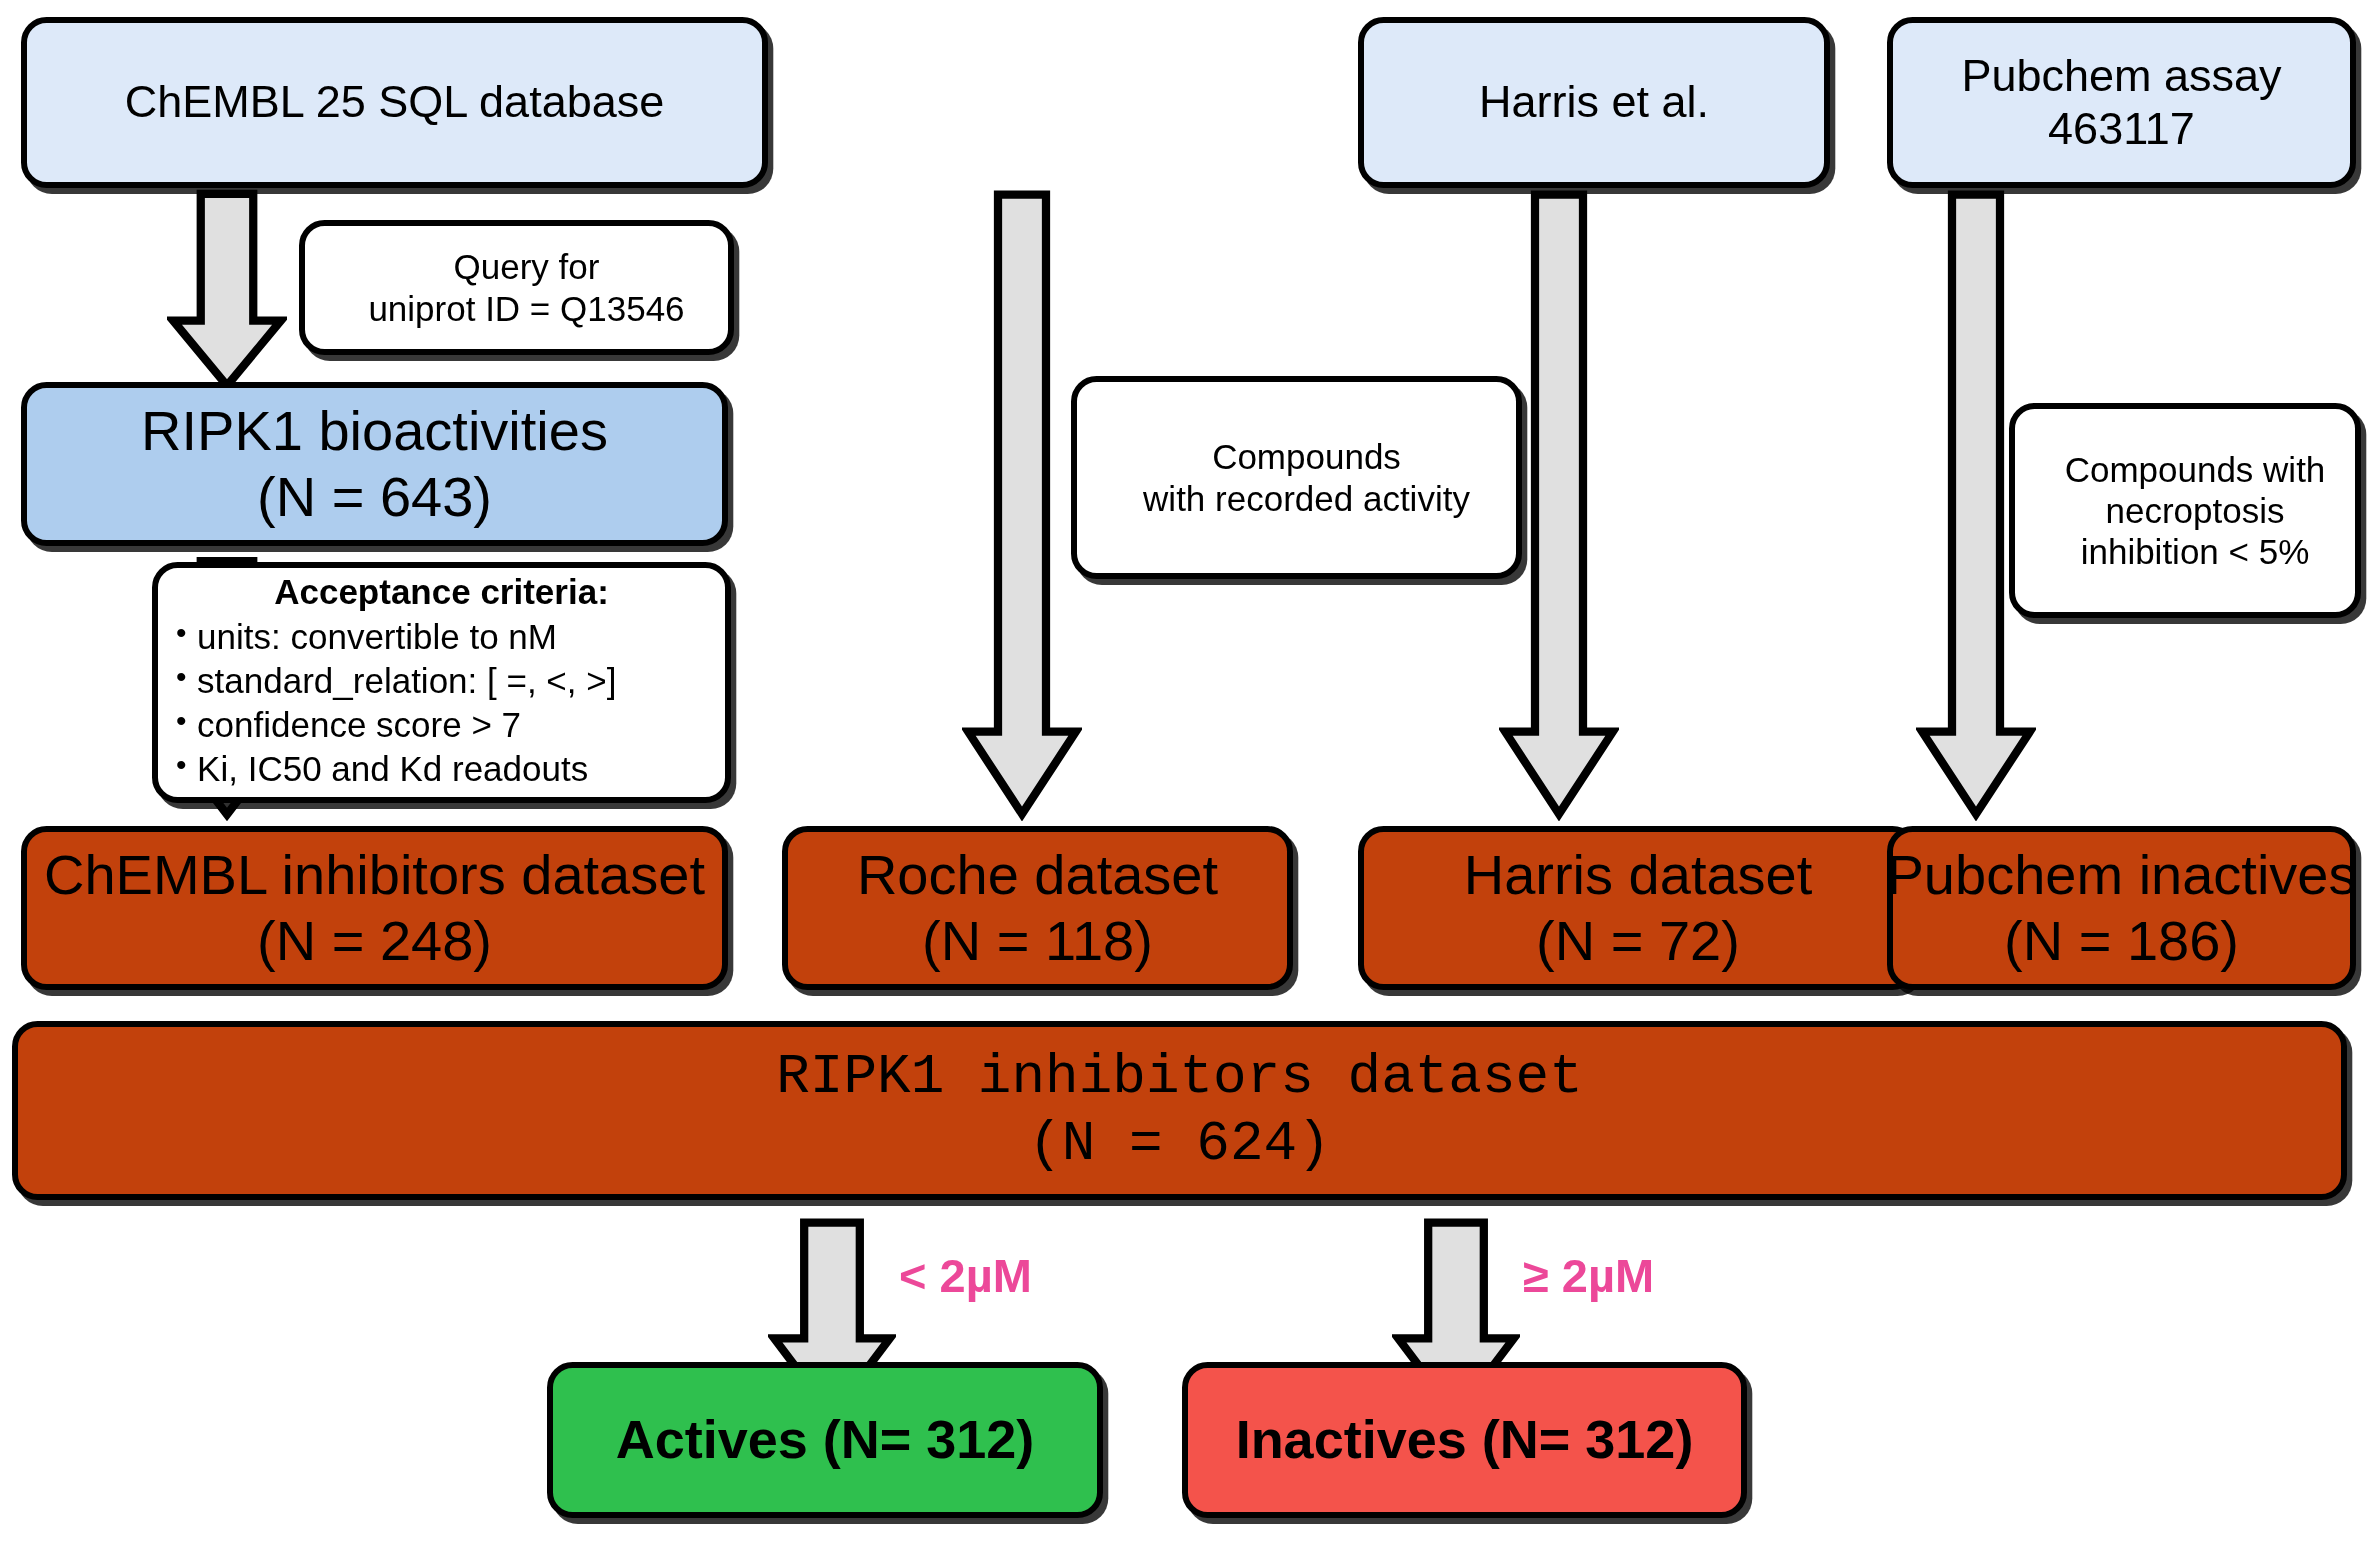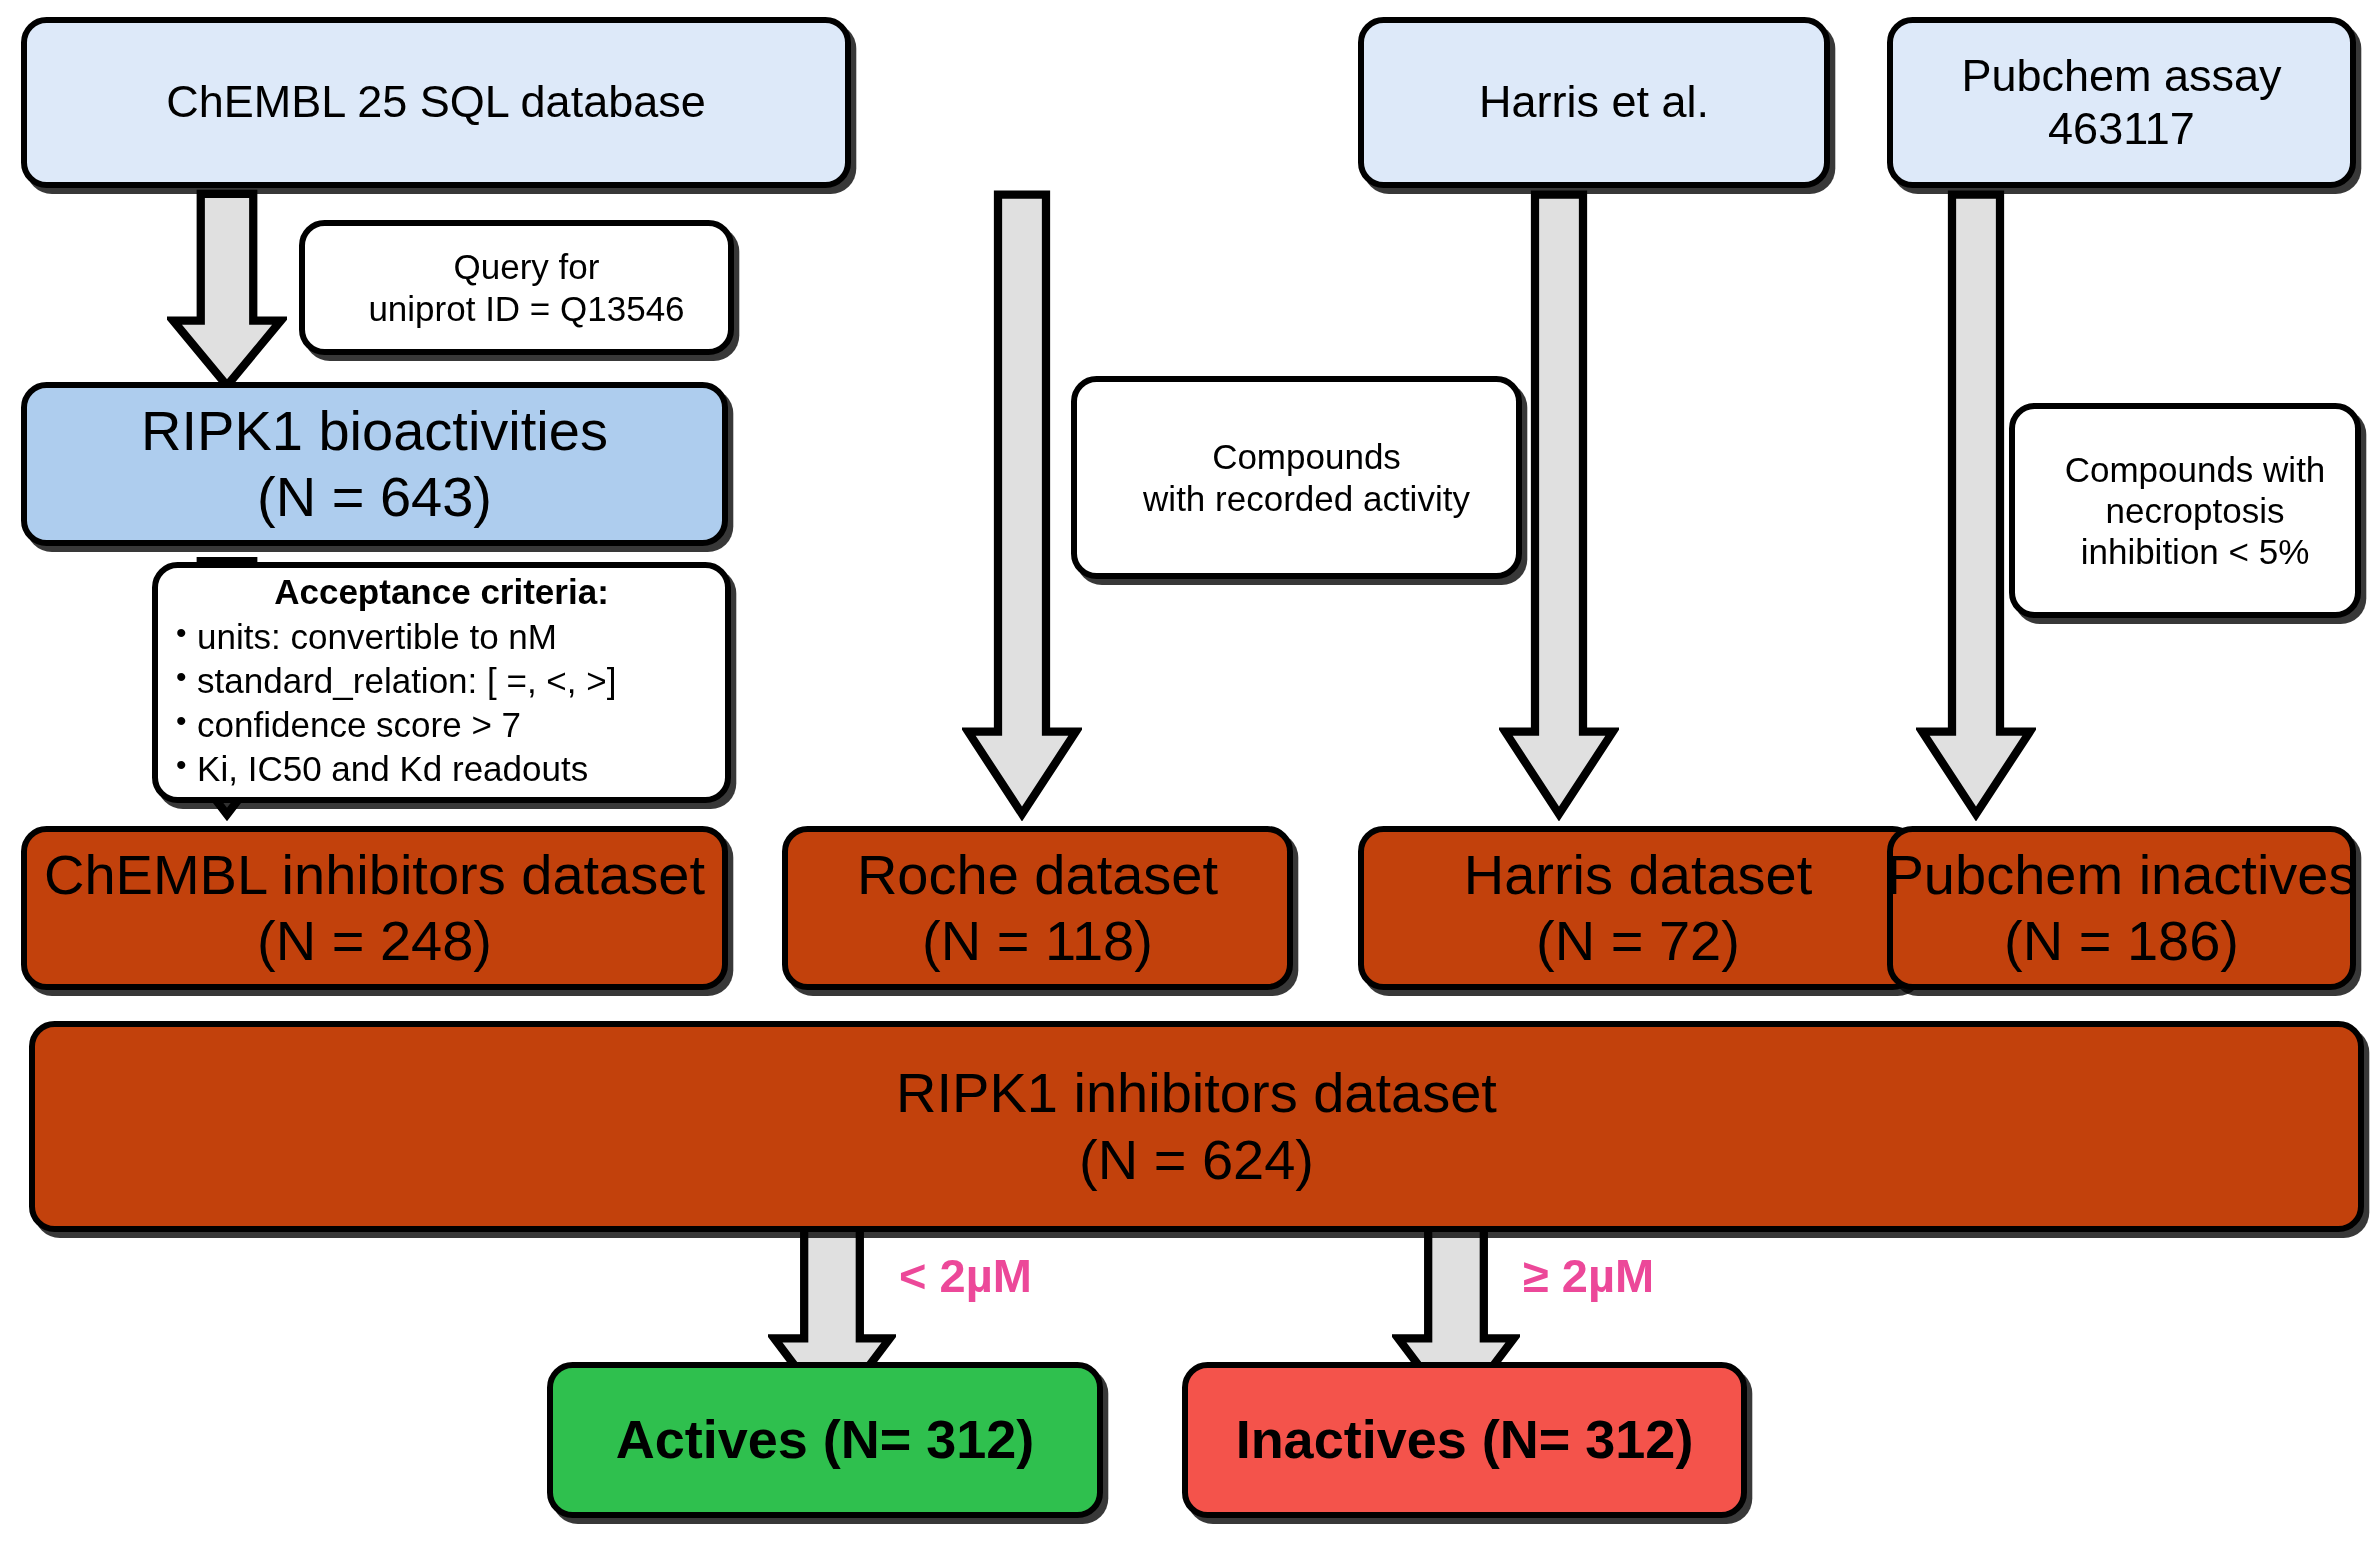--- a/index.html
+++ b/index.html
@@ -127,21 +127,21 @@
   </svg>
 
   <svg class="arrow-svg" style="left:1392px; top:1218px; width:128px; height:203px;" viewBox="0 0 170 270">
     <polygon points="48,6 122,6 122,160 162,160 85,262 8,160 48,160" fill="#e0e0e0" stroke="#000000" stroke-width="11" stroke-linejoin="miter"></polygon>
   </svg>
 
   <div class="arrow-label" style="left:899px; top:1248px;">&lt; 2µM</div>
 
   <div class="arrow-label" style="left:1523px; top:1248px;">≥ 2µM</div>
 
-  <div class="node fill-lightblue t-source" style="left:21px; top:16.5px; width:830px; height:171px;">
+  <div class="node fill-lightblue t-source" style="left:21px; top:16.5px; width:747px; height:171px;">
     <span class="ln">ChEMBL 25 SQL database</span>
   </div>
 
 
   <div class="node fill-lightblue t-source" style="left:1358px; top:16.5px; width:472px; height:171px;">
     <span class="ln">Harris et al.</span>
   </div>
 
   <div class="node fill-lightblue t-source" style="left:1887px; top:16.5px; width:469px; height:171px;">
     <span class="ln">Pubchem assay</span>
@@ -192,21 +192,21 @@
   <div class="node fill-blue t-data" style="left:1358px; top:826px; width:560px; height:164px;">
     <span class="ln">Harris dataset</span>
     <span class="ln">(N = 72)</span>
   </div>
 
   <div class="node fill-blue t-data" style="left:1887px; top:826px; width:469px; height:164px;">
     <span class="ln">Pubchem inactives</span>
     <span class="ln">(N = 186)</span>
   </div>
 
-  <div class="node fill-blue t-data" style="left:29px; top:1021px; width:2335px; height:211px;">
+  <div class="node fill-blue t-data" style="left:12px; top:1021px; width:2335px; height:179px;font-family:Liberation Mono, monospace;">
     <span class="ln">RIPK1 inhibitors dataset</span>
     <span class="ln">(N = 624)</span>
   </div>
 
   <div class="node fill-green t-result" style="left:547px; top:1362px; width:556px; height:156px;">
     <span class="ln">Actives (N= 312)</span>
   </div>
 
   <div class="node fill-red t-result" style="left:1182px; top:1362px; width:565px; height:156px;">
     <span class="ln">Inactives (N= 312)</span>

